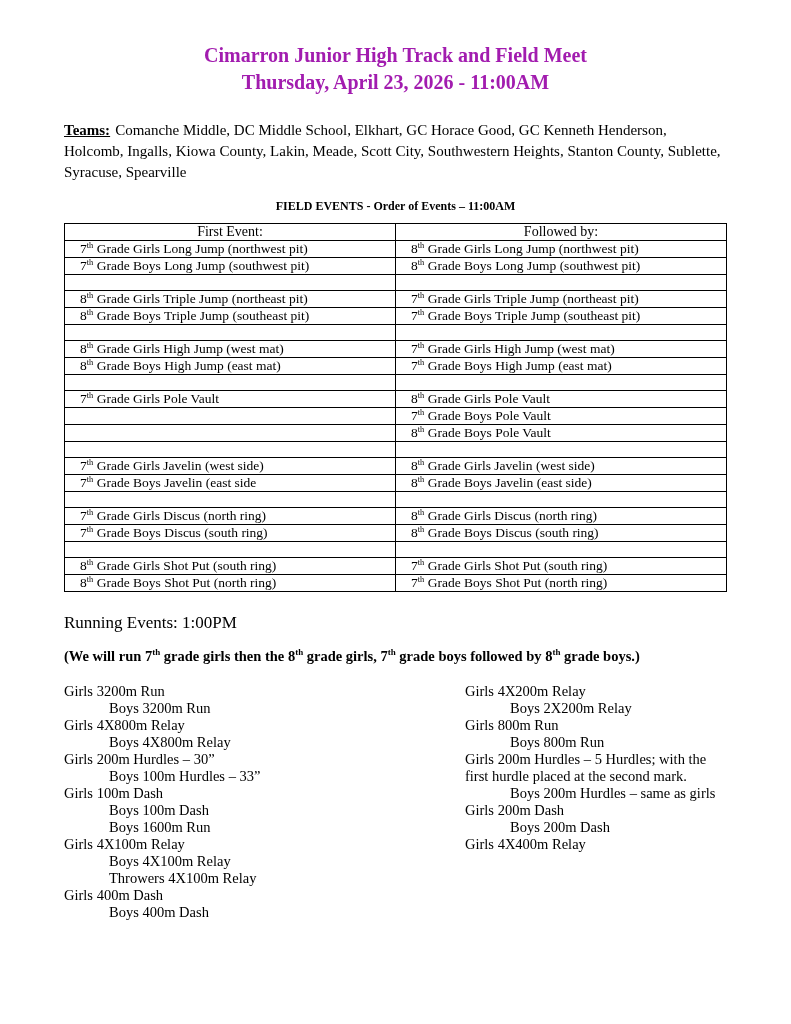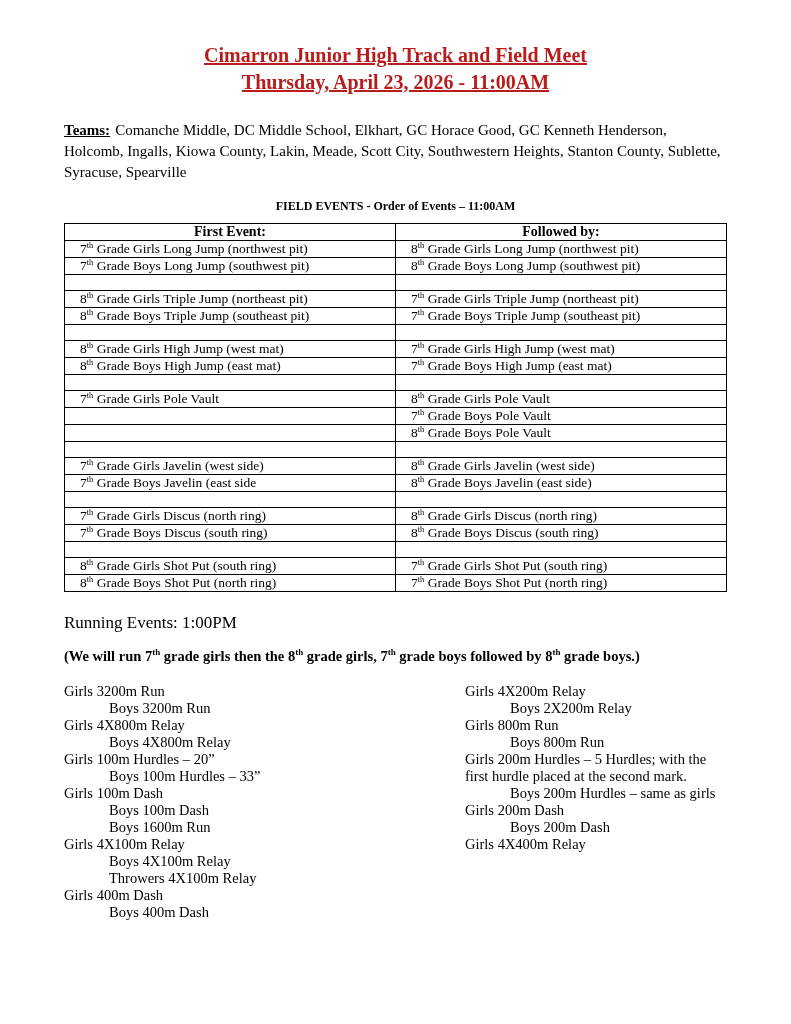--- a/index.html
+++ b/index.html
@@ -3,28 +3,28 @@
 <meta charset="utf-8">
 <style>
   * { margin:0; padding:0; box-sizing:border-box; }
   html,body { background:#ffffff; }
   .page {
     width:791px; height:1024px; background:#ffffff; color:#000;
     font-family:"Liberation Serif", serif;
     padding:42px 64px 0 64px; overflow:hidden; position:relative;
   }
   .title-block { text-align:center; }
-  .title-line { color:#b91c1c; font-weight:bold; font-size:20px; line-height:27px;text-decoration:underline; }
+  .title-line { color:#a21caf; font-weight:bold; font-size:20px; line-height:27px; }
   .teams { margin-top:24px; font-size:15px; line-height:21px; }
   .teams-label { font-weight:bold; margin-right:5px;text-decoration:underline; }
   .section-heading { margin-top:12px; text-align:center; font-weight:bold; font-size:12px; line-height:22px; }
   table.events-table { width:100%; border-collapse:collapse; margin-top:6px; table-layout:fixed; }
   table.events-table th, table.events-table td { border:1px solid #000; }
   table.events-table th {
-    font-weight:bold; text-align:center; font-size:14px; line-height:16px; padding:0;
+    font-weight:normal; text-align:center; font-size:14px; line-height:16px; padding:0;
   }
   table.events-table td {
     font-size:13.5px; line-height:15px; height:16px; padding:0 2px 1px 15px;
     white-space:nowrap; overflow:hidden;
   }
   sup { font-size:0.62em; vertical-align:super; line-height:0; }
   .running-heading { margin-top:20px; font-weight:normal; font-size:17px; line-height:22px; }
   .running-subheading { margin-top:12px; font-weight:bold; font-size:14.5px; line-height:20px; }
   .running-columns { display:flex; margin-top:17px;gap:28px; }
   .run-col { font-size:14.5px; line-height:17px; }
@@ -143,21 +143,21 @@
 
   <div class="running-heading">Running Events: 1:00PM</div>
   <div class="running-subheading">(We will run 7<sup>th</sup> grade girls then the 8<sup>th</sup> grade girls, 7<sup>th</sup> grade boys followed by 8<sup>th</sup> grade boys.)</div>
 
   <div class="running-columns">
     <div class="run-col left">
       <div class="run-item">Girls 3200m Run</div>
       <div class="run-item indent">Boys 3200m Run</div>
       <div class="run-item">Girls 4X800m Relay</div>
       <div class="run-item indent">Boys 4X800m Relay</div>
-      <div class="run-item">Girls 100m Hurdles – 20”</div>
+      <div class="run-item">Girls 200m Hurdles – 30”</div>
       <div class="run-item indent">Boys 100m Hurdles – 33”</div>
       <div class="run-item">Girls 100m Dash</div>
       <div class="run-item indent">Boys 100m Dash</div>
       <div class="run-item indent">Boys 1600m Run</div>
       <div class="run-item">Girls 4X100m Relay</div>
       <div class="run-item indent">Boys 4X100m Relay</div>
       <div class="run-item indent">Throwers 4X100m Relay</div>
       <div class="run-item">Girls 400m Dash</div>
       <div class="run-item indent">Boys 400m Dash</div>
     </div>

